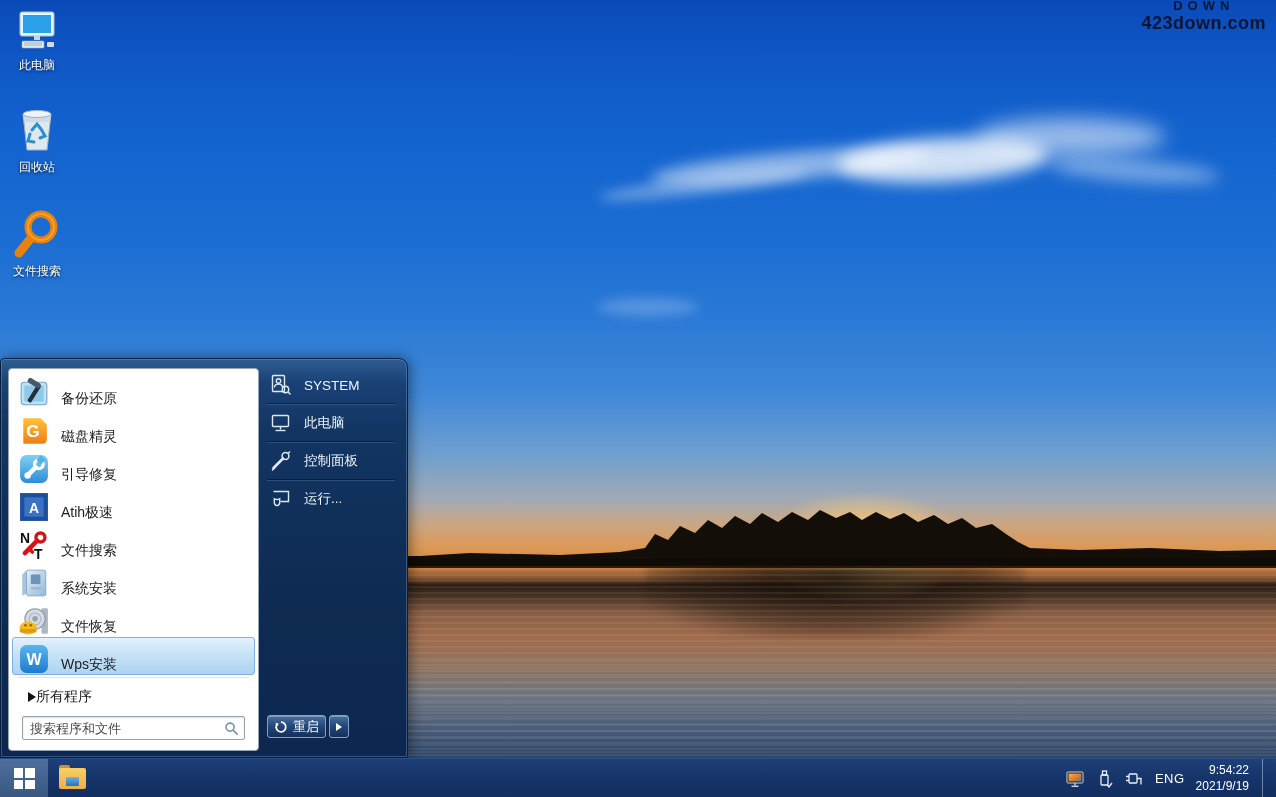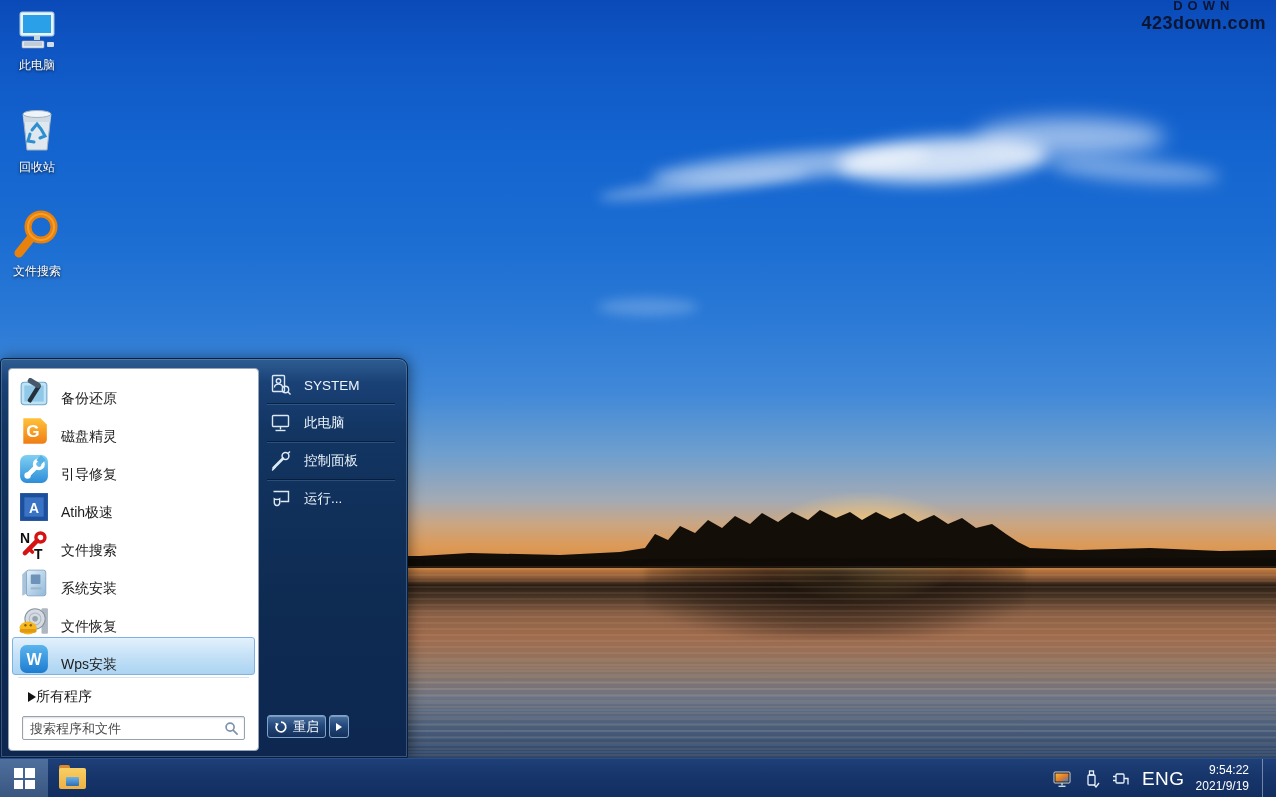--- a/index.html
+++ b/index.html
@@ -89,21 +89,21 @@
   .start-btn{position:absolute;left:0;top:0;width:48px;height:39px;
     background:linear-gradient(180deg,#4f6f9e,#38567f);display:flex;align-items:center;justify-content:center;}
   .winlogo{width:21px;height:21px;display:grid;grid-template-columns:1fr 1fr;grid-template-rows:1fr 1fr;gap:2px;}
   .winlogo span{background:#fff;}
   .explorer-btn{position:absolute;left:52px;top:0;width:40px;height:39px;display:flex;align-items:center;justify-content:center;}
   .folder{position:relative;width:27px;height:21px;}
   .folder .tab{position:absolute;left:0;top:-3px;width:11px;height:6px;background:#d98a2b;border-radius:2px 2px 0 0;}
   .folder .body{position:absolute;inset:0;background:linear-gradient(180deg,#f8cf63 0%,#efb044 100%);border-radius:2px;}
   .folder .slot{position:absolute;left:7px;bottom:3px;width:13px;height:9px;background:linear-gradient(180deg,#6db2e8,#2d6fb4);border-radius:1px;}
   .tray{position:absolute;right:8px;top:0;height:39px;display:flex;align-items:center;gap:11px;color:#fff;}
-  .lang{font-size:19px;letter-spacing:.5px;}
+  .lang{font-size:13px;letter-spacing:.5px;}
   .clock{text-align:right;font-size:12px;line-height:1.3;}
   .show-desktop{width:5px;height:39px;border-left:1px solid rgba(255,255,255,.4);margin-left:2px;}
 </style>
 </head>
 <body>
 
 <div class="wall">
   <div class="cloud c1"></div>
   <div class="cloud c2"></div>
   <div class="cloud c3"></div>

